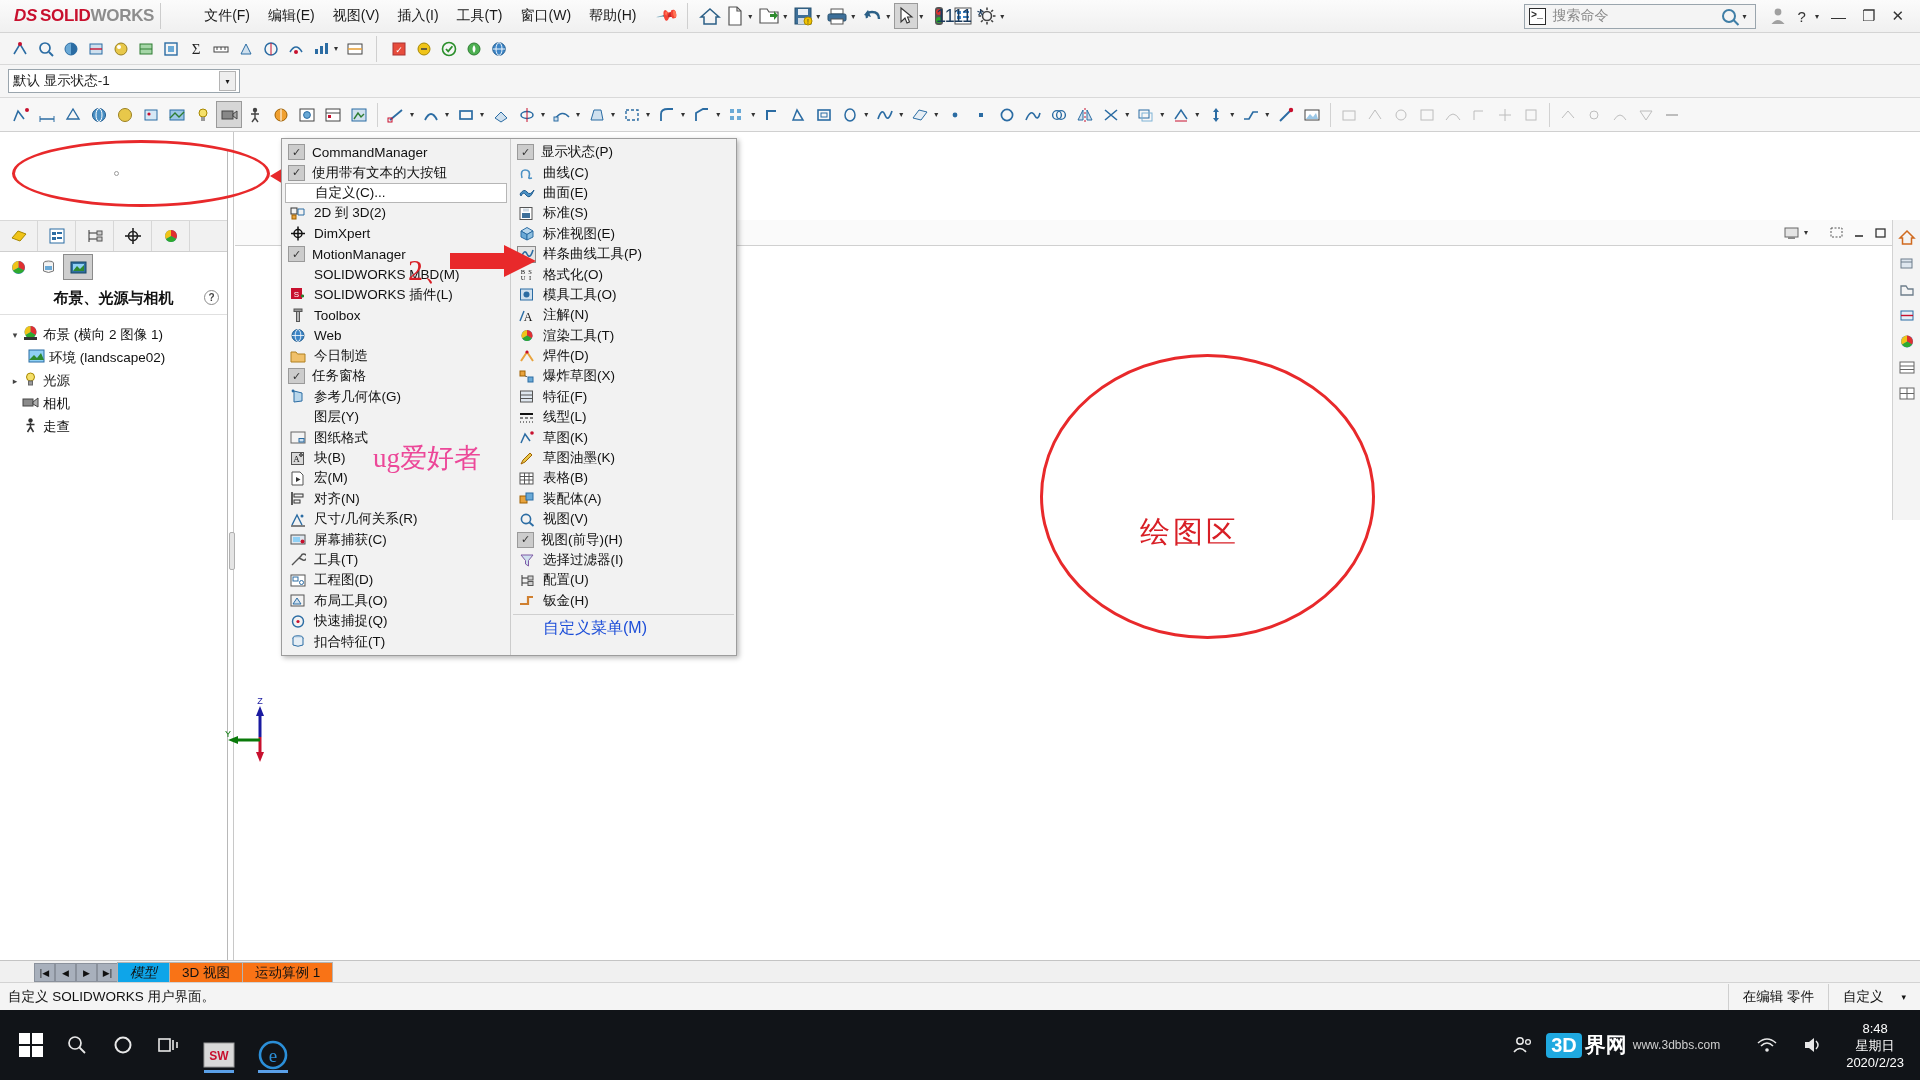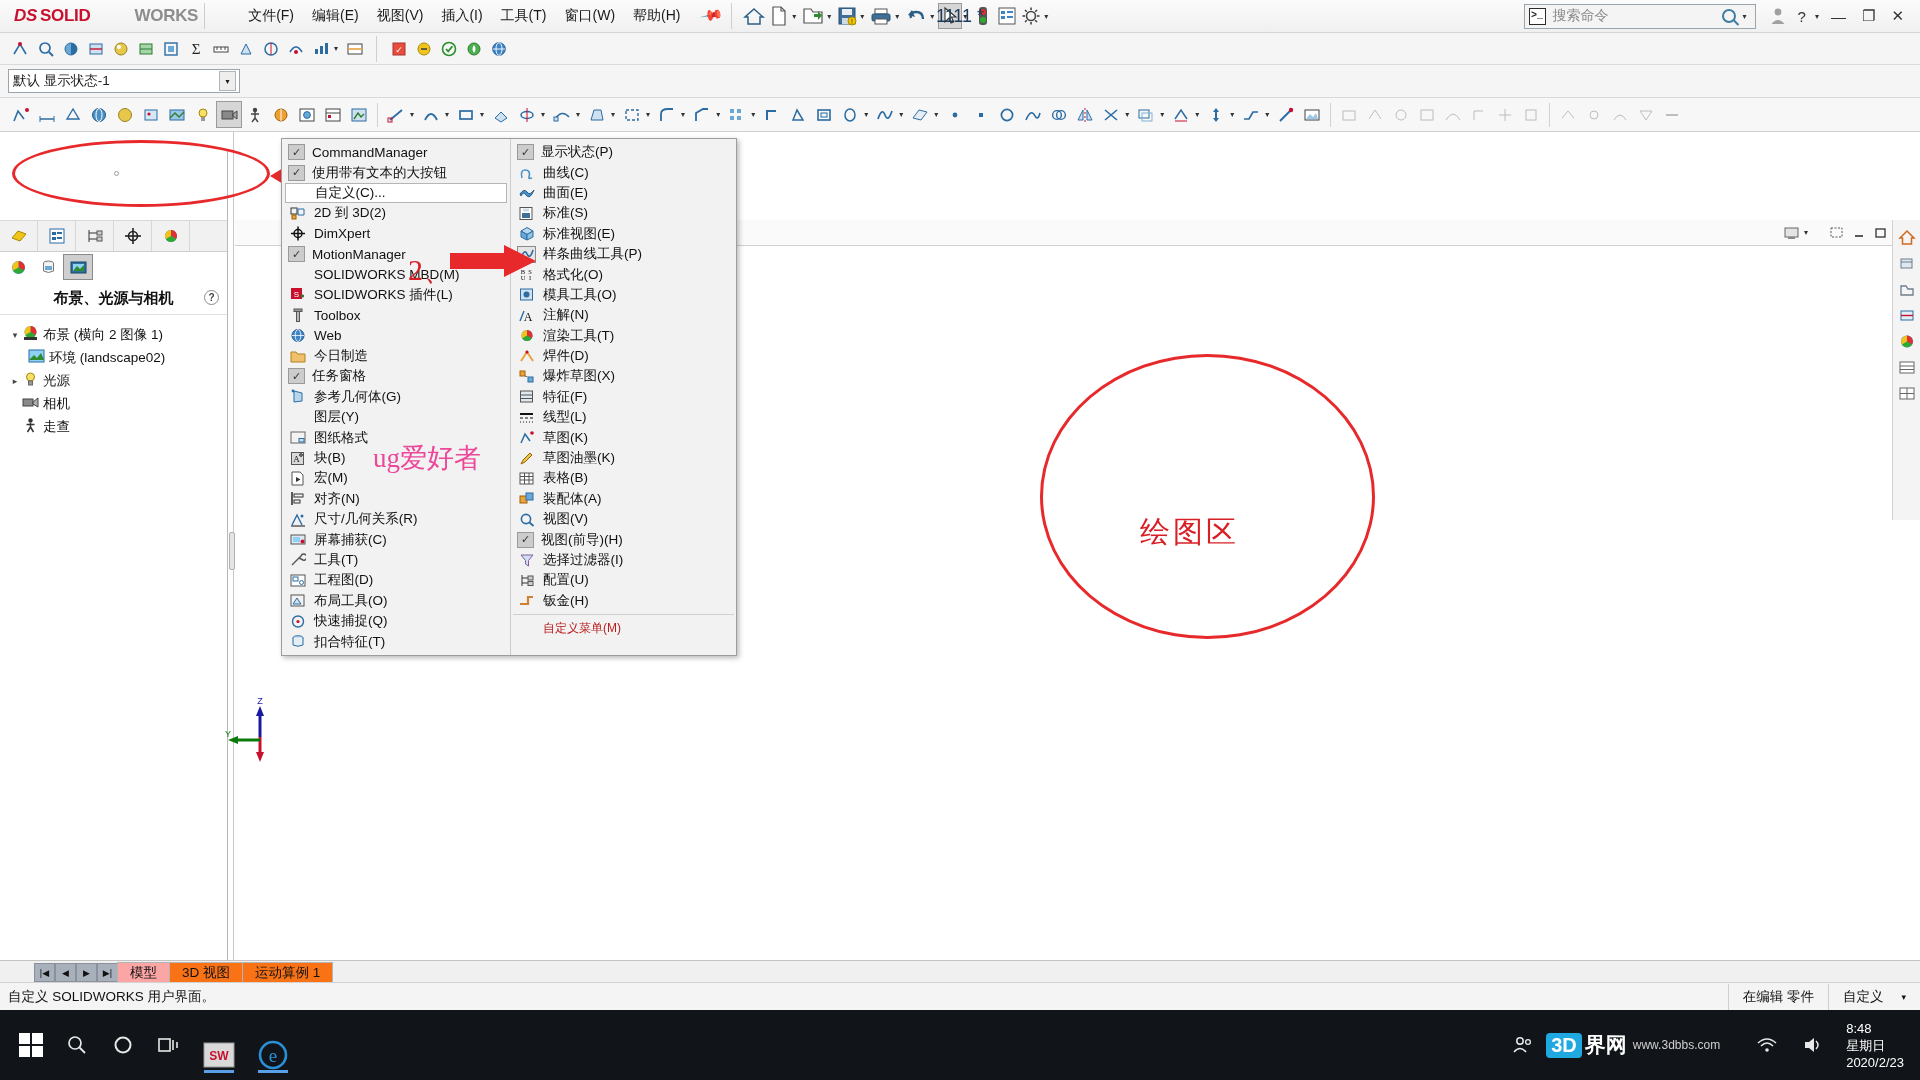--- a/index.html
+++ b/index.html
@@ -17,21 +17,21 @@
     background: linear-gradient(#fbfbfb, #f0f0f0);
     border-bottom: 1px solid #d4d4d4;
     display: flex; align-items: center;
   }
   .brand { display: flex; align-items: center; padding: 0 12px 0 14px; height: 33px; }
   .brand-logo {
     font-size: 17px; font-weight: bold; color: #c8102e; letter-spacing: -0.3px;
     font-family: "Liberation Sans", sans-serif; white-space: nowrap;
   }
   .brand-logo .ds { font-style: italic; margin-right: 3px; }
-  .brand-logo .works { color: #8d8d8d; padding-left: 44px; }
+  .brand-logo .works { color: #8d8d8d; }
   .brand-sep { width: 1px; height: 26px; background: #cccccc; margin-left: 6px; }
   .menus { display: flex; align-items: center; height: 33px; margin-left: 22px; }
   .menu-item {
     font-size: 14px; color: #1a1a1a; padding: 5px 9px; white-space: nowrap; cursor: default;
   }
   .pin-icon { margin-left: 14px; color: #2b6ca3; font-size: 15px; transform: rotate(35deg); }
   .tb-sep { width: 1px; height: 26px; background: #cfcfcf; margin: 0 9px; }
   .tbtn {
     display: inline-flex; align-items: center; justify-content: center;
     height: 26px; min-width: 24px; padding: 0 2px; cursor: default;
@@ -219,21 +219,21 @@
     margin-right: 7px; flex: 0 0 19px;
   }
   .ckbox {
     width: 17px; height: 16px; background: #cccccc; border: 1px solid #9a9a9a;
     display: inline-flex; align-items: center; justify-content: center;
     font-size: 11px; color: #333; margin-right: 7px; flex: 0 0 17px;
   }
   .ctxsep { height: 1px; background: #cfcfcf; margin: 3px 2px; }
   .ctx-tail {
     height: 21px; display: flex; align-items: center; padding-left: 32px;
-    font-size: 12px; color: #b91c1c;
+    font-size: 16px; color: #1d4ed8;
   }
 
   
   .arrow-svg { position: absolute; pointer-events: none; }
 
   
   .tabbar {
     position: absolute; left: 0; top: 960px; width: 1920px; height: 22px;
     background: #f0f0f0; border-top: 1px solid #c4c4c4; display: flex; align-items: flex-end;
   }
@@ -241,21 +241,21 @@
   .navbtn {
     width: 21px; height: 19px; background: #a8b0bc; border: 1px solid #8a919c;
     display: flex; align-items: center; justify-content: center; font-size: 9px; color: #111;
     cursor: default;
   }
   .btab {
     height: 20px; padding: 0 12px; font-size: 13.5px; color: #111;
     border: 1px solid #b4b4b4; border-bottom: none; background: #f97316;
     display: flex; align-items: center; margin-left: -1px; cursor: default;
   }
-  .btab.active { background: #fca5a5; }
+  .btab.active { background: #0ea5e9; font-style: italic; }
   .statusbar {
     position: absolute; left: 0; top: 982px; width: 1920px; height: 28px;
     background: #f4f4f4; border-top: 1px solid #d3d3d3;
     display: flex; align-items: center; font-size: 13.5px; color: #111;
   }
   .status-left { padding-left: 8px; }
   .status-right { margin-left: auto; display: flex; align-items: center; }
   .status-cell {
     border-left: 1px solid #cfcfcf; height: 26px; display: flex; align-items: center;
     padding: 0 14px;
@@ -277,21 +277,21 @@
   .tb-app {
     width: 54px; height: 60px; display: flex; align-items: flex-end; justify-content: center;
     position: relative; cursor: default;
   }
   .tb-app.running::after {
     content: ""; position: absolute; bottom: 2px; left: 12px; width: 30px; height: 3px;
     background: #5aa0e8;
   }
   .tray { margin-left: auto; display: flex; align-items: center; color: #f0f0f0; }
   .clock {
-    font-size: 13px; line-height: 17px; color: #ffffff;
+    text-align: center; font-size: 13px; line-height: 17px; color: #ffffff;
     padding: 0 16px 0 10px;
   }
   .site-wm {
     display: flex; align-items: center; color: #ffffff; font-size: 13px; margin-right: 24px;
   }
   .site-badge {
     display: flex; align-items: center; font-size: 21px; font-weight: bold; color: #ffffff;
     margin-right: 6px;
   }
   .site-3d {

